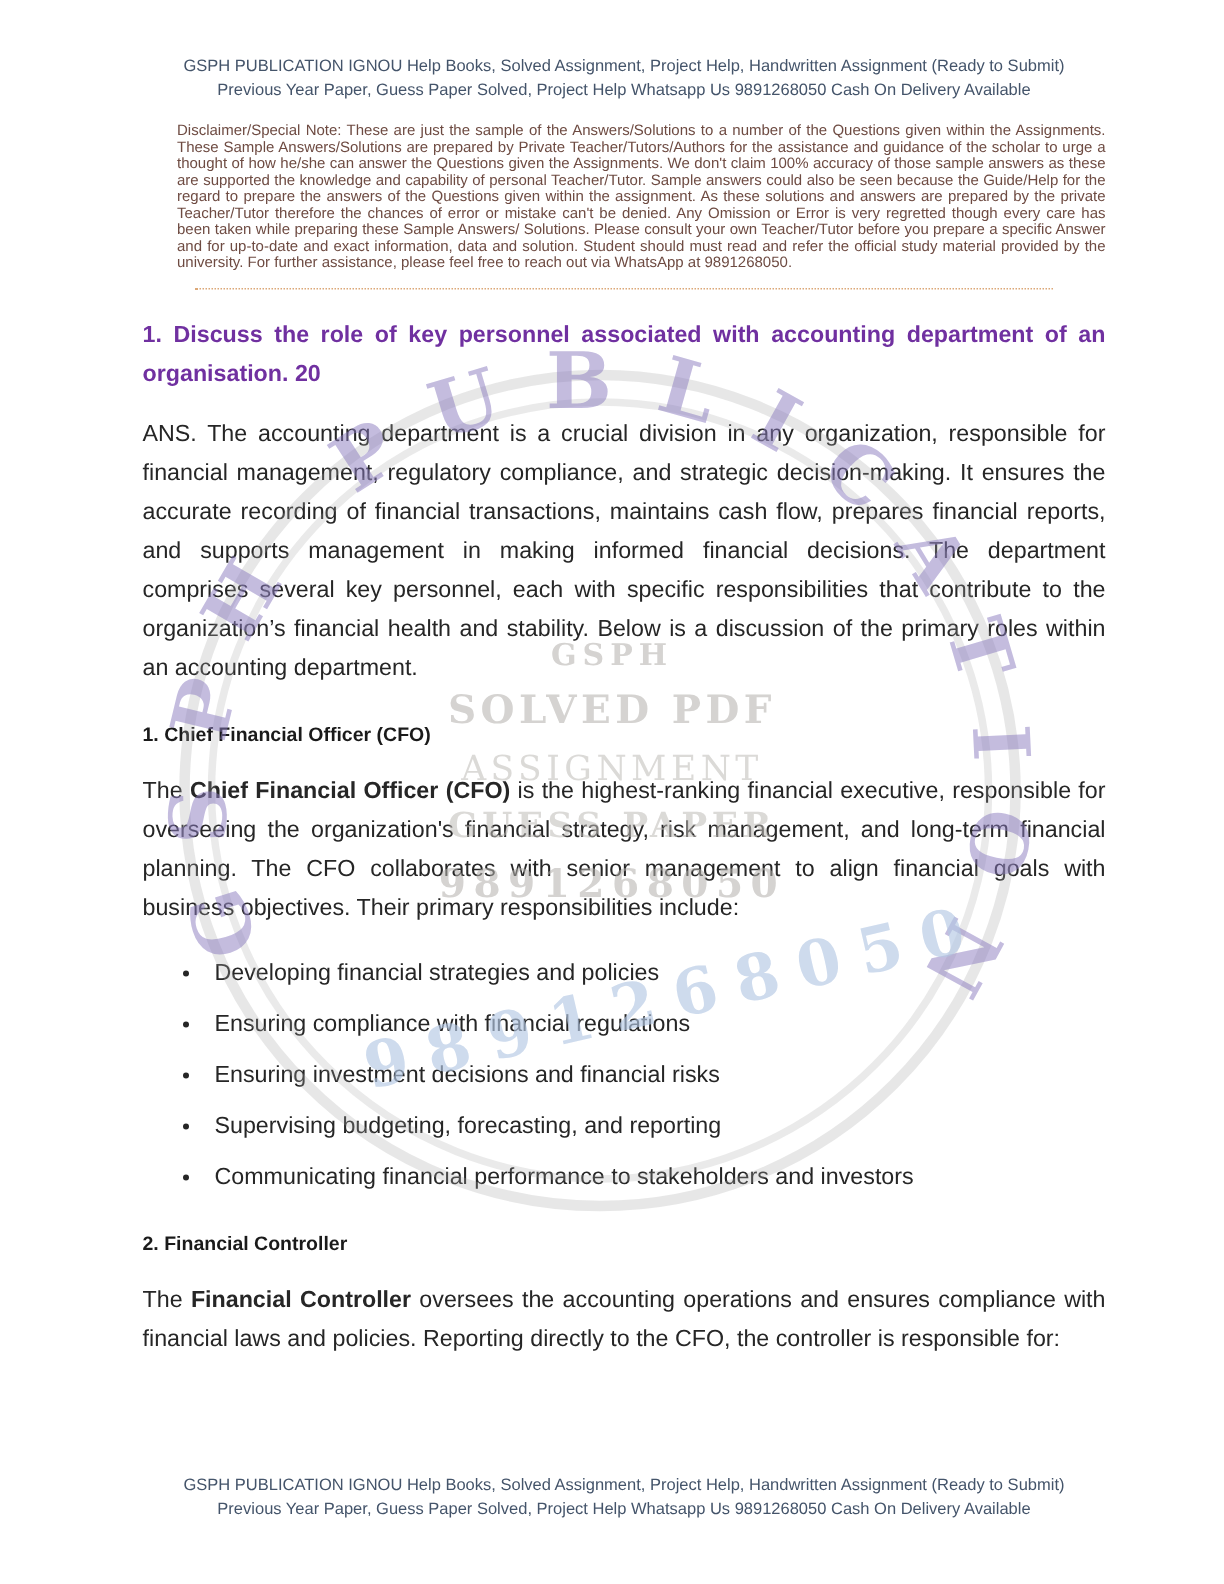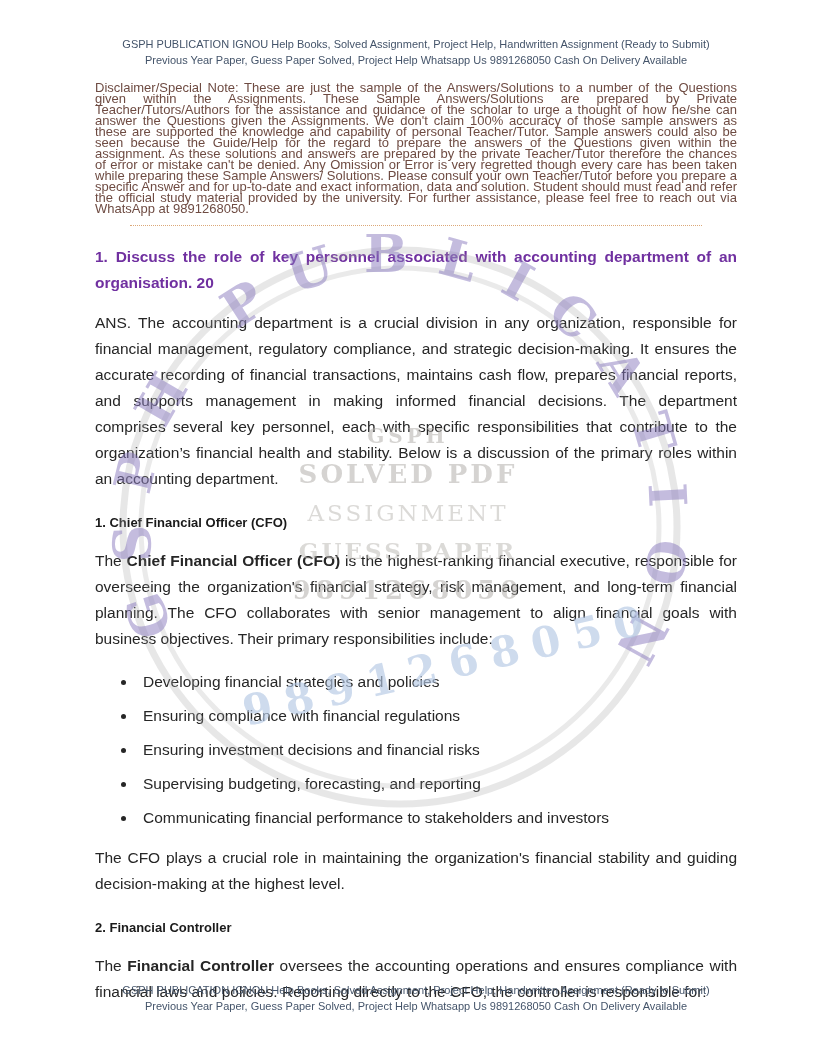--- a/index.html
+++ b/index.html
@@ -36,24 +36,25 @@
     color:#C00000;
     font-weight:bold;
     font-size:17.5px;
     margin:24px 0 0 0;
     letter-spacing:0.2px;
   }
   
   .disclaimer{
     margin-top:14px;
     color:#6E4B42;
-    font-size:13px;
+    font-size:10px;
     line-height:11px;
     text-align:justify;
     text-justify:inter-word;
+    margin-left:23px;
   }
   
   .separator{
     margin:10px auto 0 auto;
     width:572px;
     border-bottom:1px dotted #DCA878;
     height:1px;
   }
   
   .question{
@@ -173,21 +174,20 @@
     <p class="para"><span>The </span><strong>Chief Financial Officer (CFO)</strong><span> is the highest-ranking financial executive, responsible for overseeing the organization's financial strategy, risk management, and long-term financial planning. The CFO collaborates with senior management to align financial goals with business objectives. Their primary responsibilities include:</span></p>
 
     <ul class="bullets">
       <li>Developing financial strategies and policies</li>
       <li>Ensuring compliance with financial regulations</li>
       <li>Ensuring investment decisions and financial risks</li>
       <li>Supervising budgeting, forecasting, and reporting</li>
       <li>Communicating financial performance to stakeholders and investors</li>
     </ul>
 
-    <p class="para">The CFO plays a crucial role in maintaining the organization's financial stability and guiding decision-making at the highest level.</p>
 
     <div class="subhead">2. Financial Controller</div>
 
     <p class="para"><span>The </span><strong>Financial Controller</strong><span> oversees the accounting operations and ensures compliance with financial laws and policies. Reporting directly to the CFO, the controller is responsible for:</span></p>
 
   </div>
 
   <div class="footer hf">
     <div>GSPH PUBLICATION IGNOU Help Books, Solved Assignment, Project Help, Handwritten Assignment (Ready to Submit)</div>
     <div>Previous Year Paper, Guess Paper Solved, Project Help Whatsapp Us 9891268050 Cash On Delivery Available</div>

